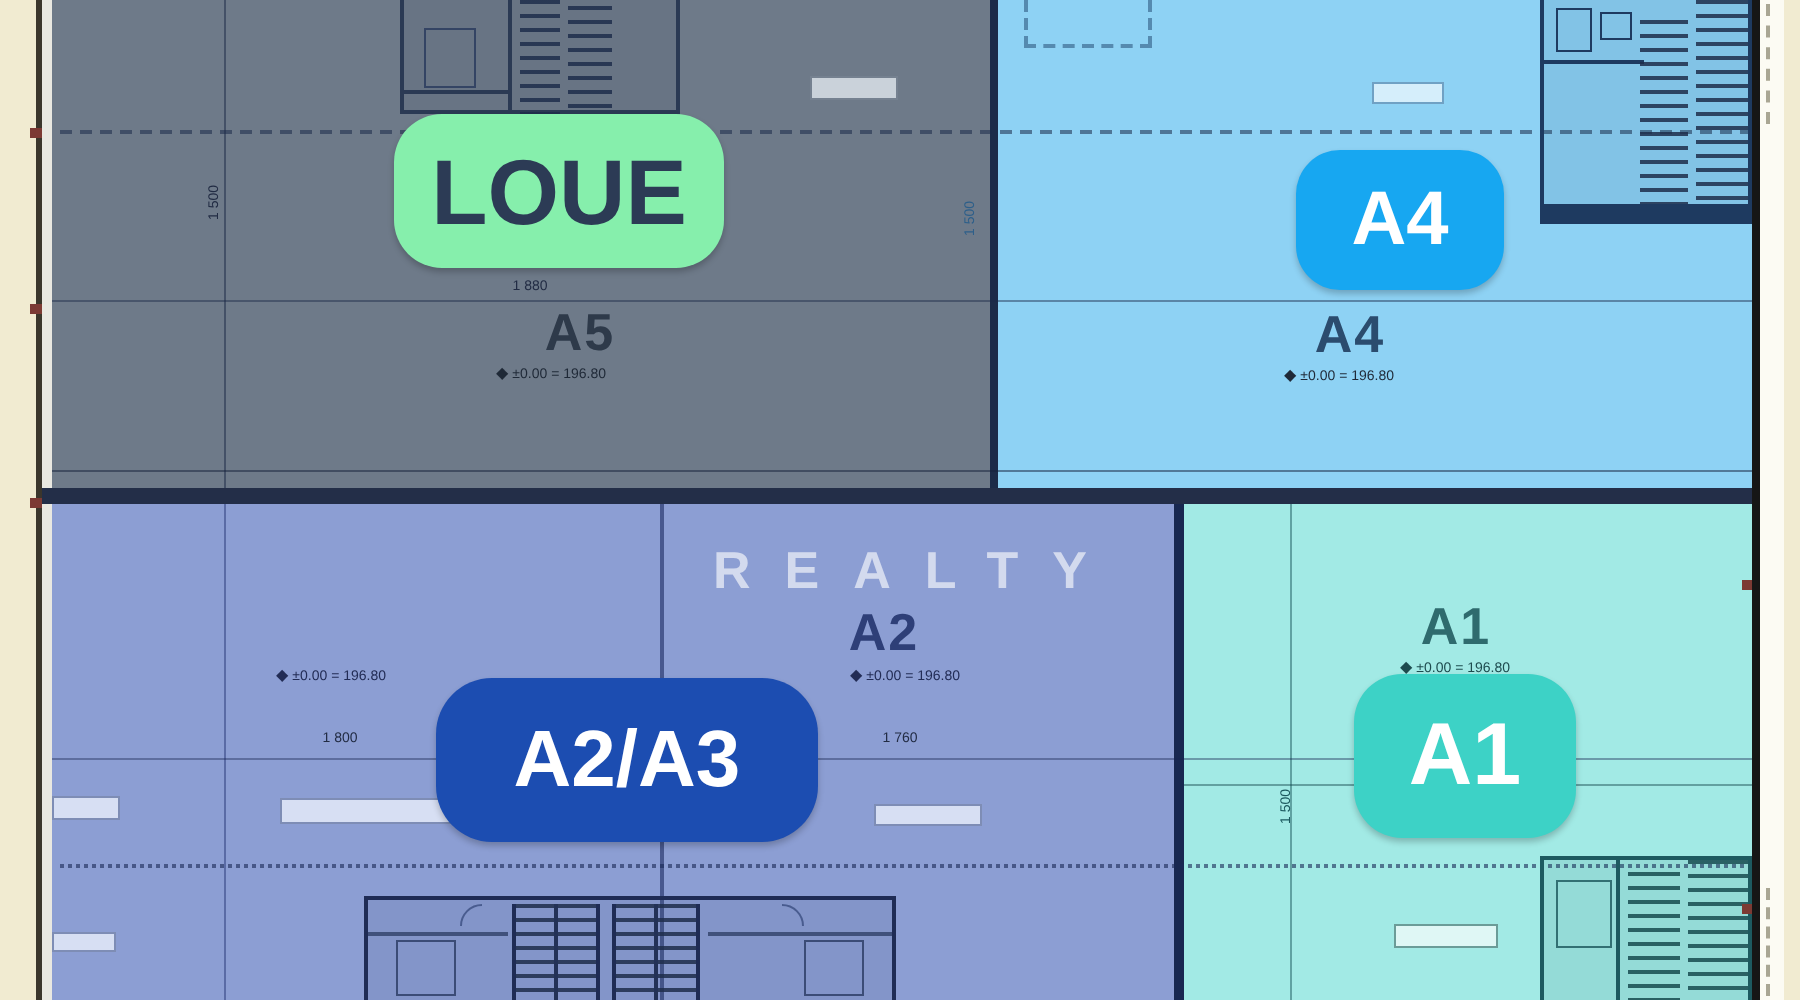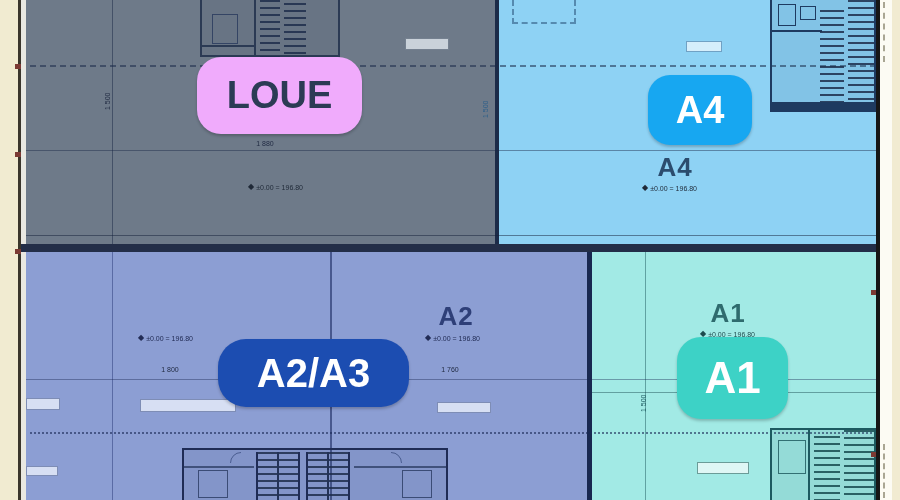--- a/index.html
+++ b/index.html
@@ -46,40 +46,40 @@
   .dimbox-blue{background:rgba(221,241,252,.9);border-color:rgba(45,110,160,.6);}
   .dimbox-teal{background:rgba(229,248,246,.9);border-color:rgba(30,95,90,.6);}
 
   .redtick{position:absolute;background:#7c3a34;}
 
   
   .plan-label{position:absolute;font-size:26px;font-weight:600;letter-spacing:1px;text-align:center;}
   .lbl-a5{left:255px;top:151px;width:70px;color:#2e3a4a;}
   .lbl-a4{left:645px;top:152px;width:60px;color:#2b4c6e;}
   .lbl-a3{left:135px;top:301px;width:60px;color:#2e3f78;}
-  .lbl-a2{left:426px;top:301px;width:60px;color:#2e3f78;}
+  .lbl-a2{left:412px;top:301px;width:60px;color:#2e3f78;}
   .lbl-a1{left:700px;top:298px;width:56px;color:#2f6b6e;}
 
   
   .elev{position:absolute;display:flex;align-items:center;gap:2px;font-size:7px;color:#1f2937;white-space:nowrap;}
   .elev .dia{font-size:8px;line-height:8px;}
 
   
   .dim-num{position:absolute;font-size:7px;color:#222c44;text-align:center;white-space:nowrap;}
   .dim-rot{transform:rotate(-90deg);transform-origin:left top;}
 
   
   .wm-brand{position:absolute;left:0;top:194px;width:900px;text-align:center;font-size:74px;line-height:76px;font-weight:800;letter-spacing:3px;color:rgba(255,255,255,.52);z-index:50;}
   .wm-sub{position:absolute;left:0;top:270px;width:900px;text-align:center;font-size:26px;font-weight:600;letter-spacing:17px;padding-left:17px;box-sizing:border-box;color:rgba(255,255,255,.62);z-index:50;}
 
   
   .badge{position:absolute;display:flex;align-items:center;justify-content:center;font-weight:800;z-index:60;box-shadow:0 2px 3px rgba(0,0,0,.22);}
-  .badge-loue{left:197px;top:57px;width:165px;height:77px;border-radius:24px;background:#f0abfc;color:#2c3b55;font-size:38px;}
+  .badge-loue{left:197px;top:57px;width:165px;height:77px;border-radius:24px;background:#86efac;color:#2c3b55;font-size:46px;}
   .badge-a4{left:648px;top:75px;width:104px;height:70px;border-radius:22px;background:#17a7f1;color:#ffffff;font-size:38px;}
-  .badge-a2a3{left:218px;top:339px;width:191px;height:68px;border-radius:28px;background:#1c4db1;color:#ffffff;font-size:40px;}
+  .badge-a2a3{left:218px;top:339px;width:191px;height:82px;border-radius:28px;background:#1c4db1;color:#ffffff;font-size:40px;}
   .badge-a1{left:677px;top:337px;width:111px;height:82px;border-radius:24px;background:#3dd2c6;color:#ffffff;font-size:44px;}
 </style>
 </head>
 <body>
 
 <div id="canvas">
 
   <div class="abs white-right"></div>
   <div class="abs sliver"></div>
 
@@ -155,20 +155,21 @@
 
   <div class="redtick" style="left:15px;top:64px;width:6px;height:5px;"></div>
   <div class="redtick" style="left:15px;top:152px;width:6px;height:5px;"></div>
   <div class="redtick" style="left:15px;top:249px;width:6px;height:5px;"></div>
   <div class="redtick" style="left:871px;top:290px;width:5px;height:5px;"></div>
   <div class="redtick" style="left:871px;top:452px;width:5px;height:5px;"></div>
 
   <div class="dash-v" style="left:883px;top:2px;height:60px;"></div>
   <div class="dash-v" style="left:883px;top:444px;height:54px;"></div>
 
+  <div class="plan-label lbl-a5">A5</div>
   <div class="plan-label lbl-a4">A4</div>
   <div class="plan-label lbl-a2">A2</div>
   <div class="plan-label lbl-a1">A1</div>
 
   <div class="elev" style="left:248px;top:183px;">
     <span class="dia">◆</span>
     <span>±0.00 = 196.80</span>
   </div>
   <div class="elev" style="left:642px;top:184px;">
     <span class="dia">◆</span>
@@ -187,19 +188,20 @@
     <span>±0.00 = 196.80</span>
   </div>
 
   <div class="dim-num" style="left:235px;top:140px;width:60px;">1 880</div>
   <div class="dim-num" style="left:130px;top:366px;width:80px;">1 800</div>
   <div class="dim-num" style="left:415px;top:366px;width:70px;">1 760</div>
   <div class="dim-num dim-rot" style="left:104px;top:110px;">1 500</div>
   <div class="dim-num dim-rot" style="left:482px;top:118px;color:#2d5f8a;">1 500</div>
   <div class="dim-num dim-rot" style="left:640px;top:412px;color:#1d5a60;">1 500</div>
 
+  <div class="wm-sub">REALTY</div>
 
   <div class="badge badge-loue">LOUE</div>
   <div class="badge badge-a4">A4</div>
   <div class="badge badge-a2a3">A2/A3</div>
   <div class="badge badge-a1">A1</div>
 
 </div>
 
 </body></html>

